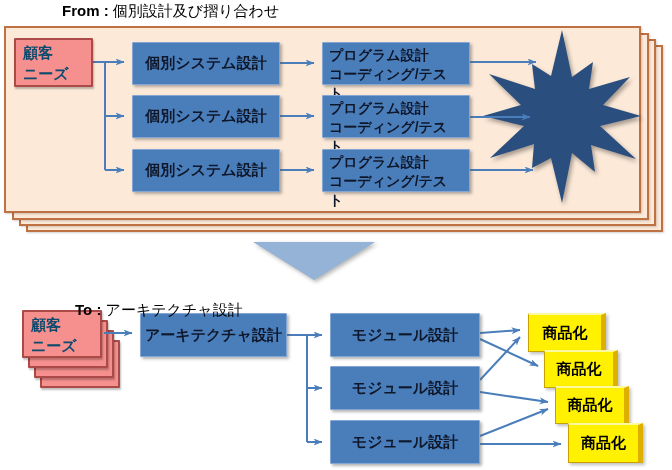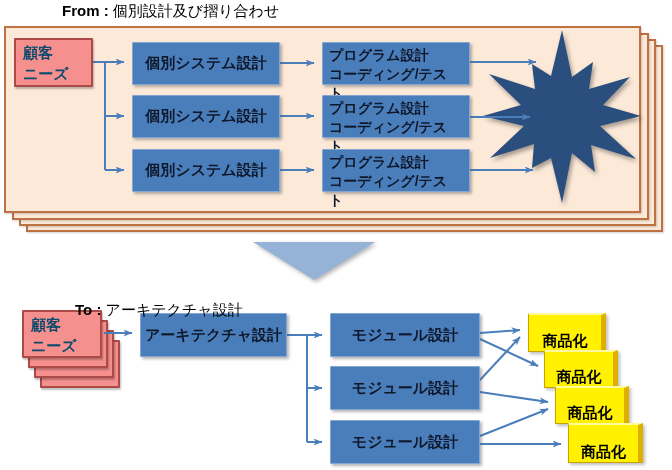--- a/index.html
+++ b/index.html
@@ -27,21 +27,21 @@
   .pinkbox { position:absolute; background:#F5908E; border:2px solid #AC4A47;
              box-shadow:1px 2px 2px rgba(0,0,0,.25); z-index:3; border-radius:1px; }
   .pinkbox .txt { font-weight:bold; font-size:15px; line-height:21px; color:#0c4a6e; padding:2px 0 0 7px; }
   .pink-layer { position:absolute; background:#F5908E; border:2px solid #AC4A47;
                 box-shadow:1px 2px 2px rgba(0,0,0,.25); border-radius:1px; }
 
   
   .product { position:absolute; background:#FFF100; border:1px solid #C9A000;
              border-right:5px solid #DFAF00; border-top:2px solid #FFF9A0;
              box-shadow:2px 2px 3px rgba(0,0,0,.25);
-             display:flex; align-items:flex-end; justify-content:center;
+             display:flex; align-items:center; justify-content:center;
              font-weight:bold; font-size:15px; color:#000; }
 
   
   .burst-label { position:absolute; left:540px; top:86px; color:#fff; font-weight:bold;
                  font-size:17px; line-height:23px; z-index:6; white-space:nowrap; }
 
   .overlay { position:absolute; left:0; top:0; z-index:2; pointer-events:none; }
 </style>
 </head>
 <body>

